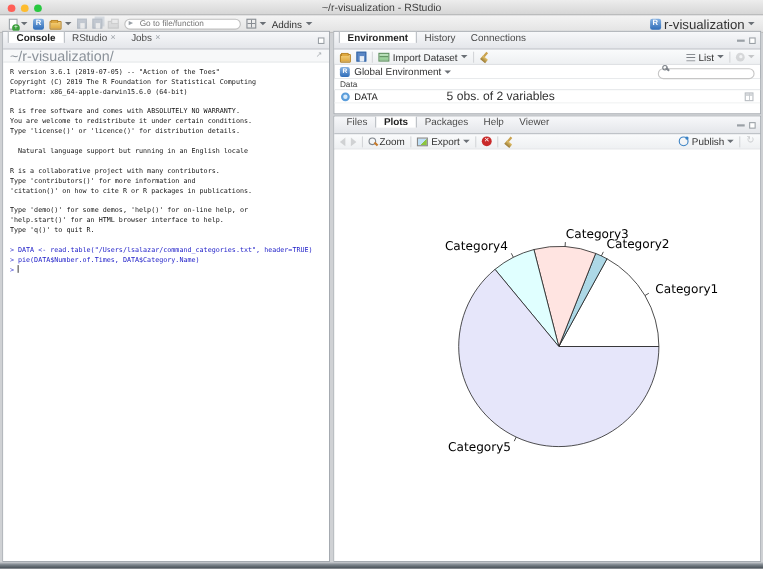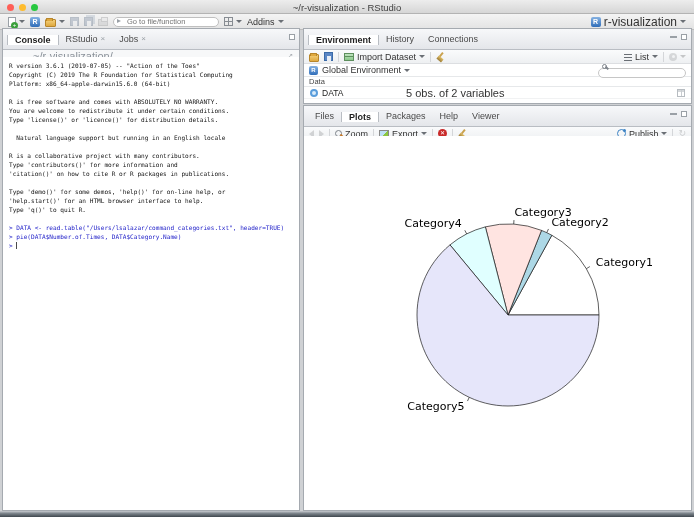--- a/index.html
+++ b/index.html
@@ -17,22 +17,22 @@
   
   .toolbar-main { position:absolute; left:0; top:14px; width:694px; height:16px;
     background:linear-gradient(#f4f4f4,#e3e3e3); border-bottom:1px solid #bdbdbd;
     display:flex; align-items:center; padding:0 8px; gap:5px; }
   .toolbar-main .spacer { flex:1; }
   .tb-label { font-size:9px; color:#333; }
   .proj-label { font-size:12px; color:#333; }
 
   
   .panel { position:absolute; background:#fff; border:1px solid #a5aab0; }
-  .tabbar { position:relative; height:21px; background:linear-gradient(#f7f8fa,#e4e6ea);
-    border-bottom:1px solid #b9bdc3; display:flex; align-items:center; padding-left:4px; }
+  .tabbar { position:relative; height:16px; background:linear-gradient(#f7f8fa,#e4e6ea);
+    border-bottom:1px solid #b9bdc3; display:flex; align-items:flex-start; padding-left:4px; }
   .tab { display:flex; align-items:center; gap:3px; padding:0 7px; font-size:9px;
     color:#4a4a4a; cursor:default; }
   .tab.active { background:#fff; border-left:1px solid #b9bdc3; border-right:1px solid #b9bdc3;
     margin-bottom:-1px; font-weight:bold; color:#1f1f1f; }
   .tab-close { color:#9aa0a6; font-size:8px; line-height:8px; }
   .pane-btns { position:absolute; right:4px; top:0; height:15px; display:flex; gap:4px; align-items:center; }
   .i-min { width:7px; height:2px; background:#9aa0a6; }
   .i-max { width:6px; height:6px; border:1px solid #9aa0a6; background:#fff; }
   .subbar { height:14px; background:linear-gradient(#fafbfc,#eef0f2); border-bottom:1px solid #dcdee1;
     display:flex; align-items:center; padding:0 5px; gap:5px; }
@@ -105,21 +105,21 @@
   .search-wrap { position:relative; }
   .search-input { width:88px; height:10px; border:1px solid #c6c6c6; border-radius:5px;
     padding:0 3px 0 13px; font-size:7.5px; color:#555; outline:none; background:#fff;
     font-family:"Liberation Sans",sans-serif; }
   .search-wrap .i-mag { position:absolute; left:4px; top:2.5px; width:5px; height:5px; border-width:1.2px; }
 
   
   #console-panel { left:2px; top:28px; width:298px; height:483px; }
   .pathbar { height:12px; background:#f7f8f9; border-bottom:1px solid #e2e4e6;
     display:flex; align-items:center; padding:0 6px; }
-  .pathbar .path { font-size:11px; color:#8b929a; flex:1;margin-left:24px; }
+  .pathbar .path { font-size:13px; color:#8b929a; flex:1; }
   .console-body { position:absolute; left:0; right:0; top:28px; bottom:0; overflow:hidden;
     padding:4px 6px; background:#fff; font-family:"DejaVu Sans Mono","Liberation Mono",monospace;
     font-size:6.1px; line-height:9px; white-space:pre; color:#141414; cursor:text; }
   .cline.in { color:#2323c9; }
   .caret-line { display:inline-block; width:1px; height:7px; background:#4a4a4a; vertical-align:-1px; }
 
   
   #env-panel { left:303px; top:28px; width:389px; height:76px; }
   .env-scope { height:13px; border-bottom:1px solid #e6e8ea; display:flex; align-items:center;
     padding:0 5px; gap:4px; }

